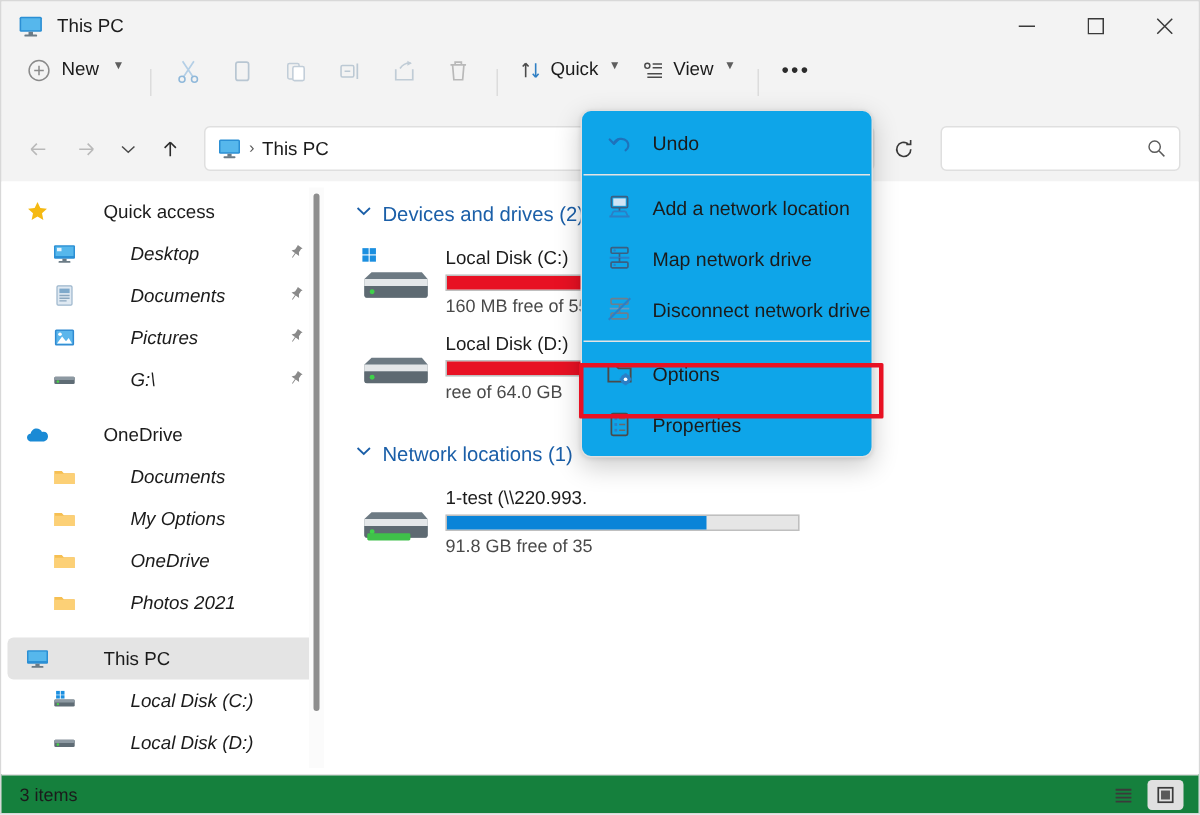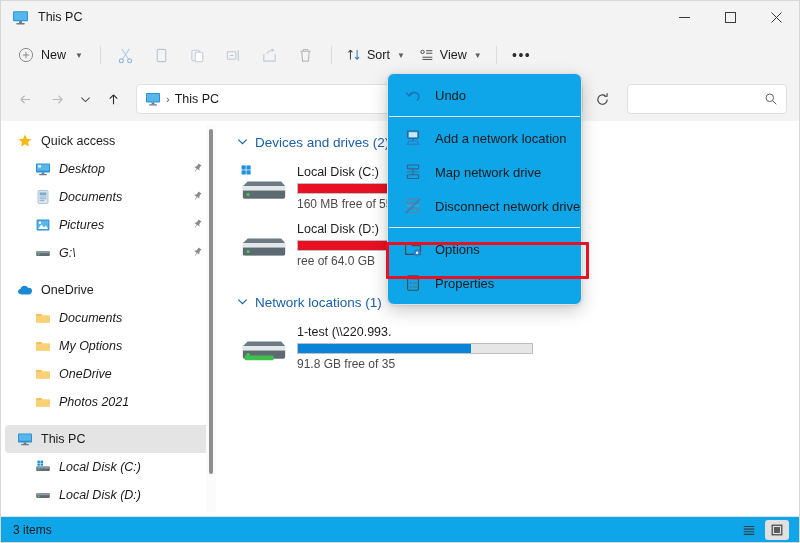--- a/index.html
+++ b/index.html
@@ -37,21 +37,21 @@
   }
   
   #toolbar {
     height:44px; flex:0 0 44px;
     display:flex; align-items:center;
     padding:0 10px;
     background:#f3f3f3;
   }
   .tb-btn {
     height:32px; min-width:36px;
-    display:flex; align-items:center; justify-content:center;
+    display:flex; justify-content:center;
     border-radius:4px; padding:0 7px; gap:5px;
     color:#3b3b3b;
   }
   .tb-new { padding:0 10px 0 7px; gap:7px; }
   .tb-new .lbl { font-size:12.5px; color:#1b1b1b; }
   .tb-sep { width:1px; height:18px; background:#dcdcdc; margin:0 7px; }
   .tb-label { font-size:12.5px; color:#1b1b1b; }
   .chev { font-size:8px; color:#5e5e5e; margin-left:2px; }
   
   #addressrow {
@@ -93,21 +93,21 @@
   
   #body { flex:1 1 auto; display:flex; min-height:0; background:#ffffff; }
   
   #sidebar {
     flex:0 0 218px; background:#ffffff;
     position:relative; overflow:hidden; padding-top:6px;
   }
   .nav-item {
     height:28px; display:flex; align-items:center;
     padding-right:8px; border-radius:4px;
-    margin:0 8px 0 4px; position:relative;
+    margin:0 8px 0 4px; position:relative;gap:28px;
   }
   .nav-item.sel { background:#e4e4e4; }
   .nav-item .ic { width:16px; height:16px; flex:0 0 16px; margin-right:8px; display:flex; align-items:center; justify-content:center; }
   .nav-item .nm { font-size:12.5px; color:#1b1b1b; white-space:nowrap; overflow:hidden; }
   .lvl0 { padding-left:12px; }
   .lvl1 { padding-left:30px;font-style:italic; }
   .pin { margin-left:auto; flex:0 0 12px; color:#8a8a8a; }
   .nav-gap { height:9px; }
   #sb-scroll {
     position:absolute; right:3px; top:4px; width:10px; bottom:4px;
@@ -128,21 +128,21 @@
   .tile .meta { flex:1 1 auto; min-width:0; padding-top:1px; }
   .tile .dname { font-size:12.5px; color:#1b1b1b; white-space:nowrap; margin-bottom:4px; }
   .bar { height:11px; background:#e6e6e6; border:1px solid #bfbfbf; position:relative; }
   .bar > span { position:absolute; left:0; top:0; bottom:0; display:block; }
   .dfree { font-size:12px; color:#4a4a4a; margin-top:3px; white-space:nowrap; }
   .group-space { height:16px; }
   
   #statusbar {
     height:26px; flex:0 0 26px;
     border-top:1px solid #e2e2e2;
-    background:#0ea5e9;
+    background:#15803d;
     display:flex; align-items:center;
     padding:0 10px 0 12px;
   }
   #statusbar .sb-text { font-size:12px; color:#1b1b1b; }
   #statusbar .sb-views { margin-left:auto; display:flex; gap:4px; align-items:center; }
   .viewtog { width:24px; height:20px; display:flex; align-items:center; justify-content:center; border-radius:3px; }
   .viewtog.on { background:#e0e0e0; }
   
   #ctxmenu {
     position:absolute; left:386px; top:72px; width:195px;
@@ -247,21 +247,21 @@
       </svg>
     </div>
 
     <div class="tb-sep"></div>
 
     <div class="tb-btn">
       <svg width="16" height="16" viewBox="0 0 18 18">
         <path d="M5 14 V3.5 M5 3.5 L2.8 6 M5 3.5 L7.2 6" stroke="#4a4a4a" stroke-width="1.2" fill="none"></path>
         <path d="M12.5 3.5 V14 M12.5 14 L10.3 11.5 M12.5 14 L14.7 11.5" stroke="#2f7fc4" stroke-width="1.2" fill="none"></path>
       </svg>
-      <span class="tb-label">Sort</span>
+      <span class="tb-label">Quick</span>
       <span class="chev">▼</span>
     </div>
 
     <div class="tb-btn">
       <svg width="16" height="16" viewBox="0 0 18 18">
         <circle cx="4" cy="5.5" r="1.9" fill="none" stroke="#4a4a4a" stroke-width="1.1"></circle>
         <path d="M8 4.2 H15" stroke="#4a4a4a" stroke-width="1.1"></path>
         <path d="M4 11.5 H15 M4 14 H15" stroke="#4a4a4a" stroke-width="1.1"></path>
         <path d="M8 7 H15" stroke="#4a4a4a" stroke-width="1.1"></path>
       </svg>

